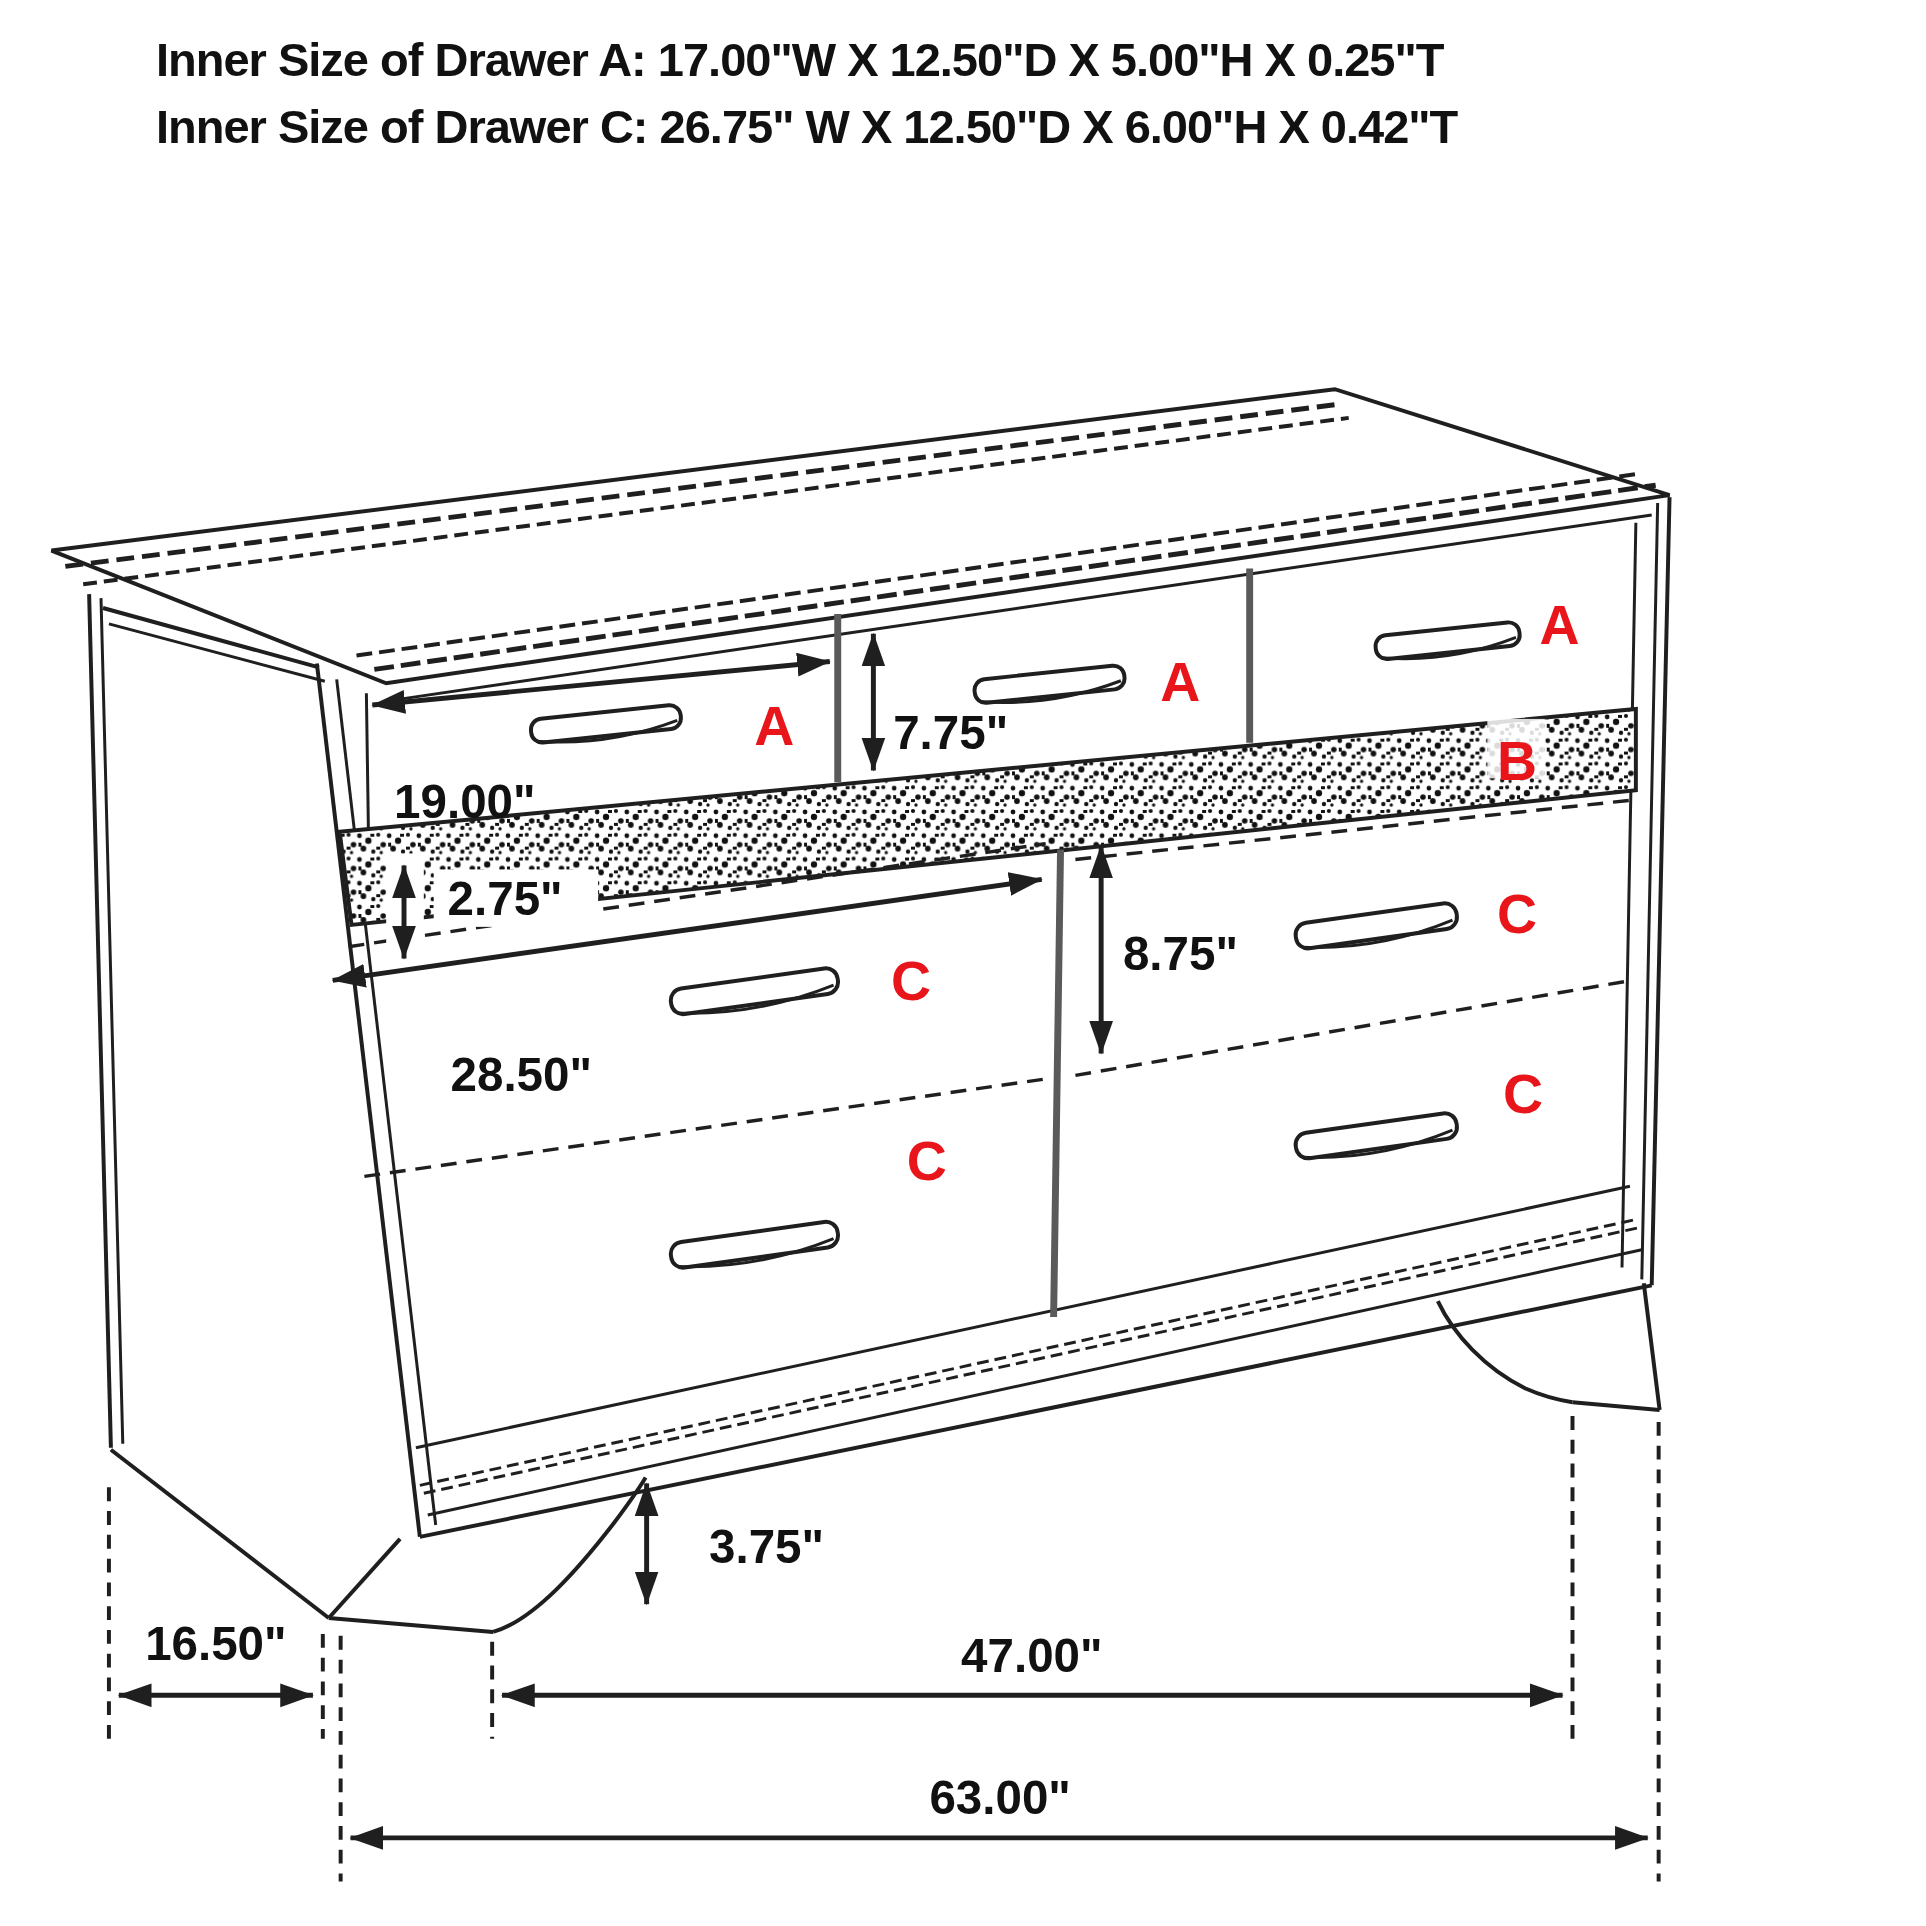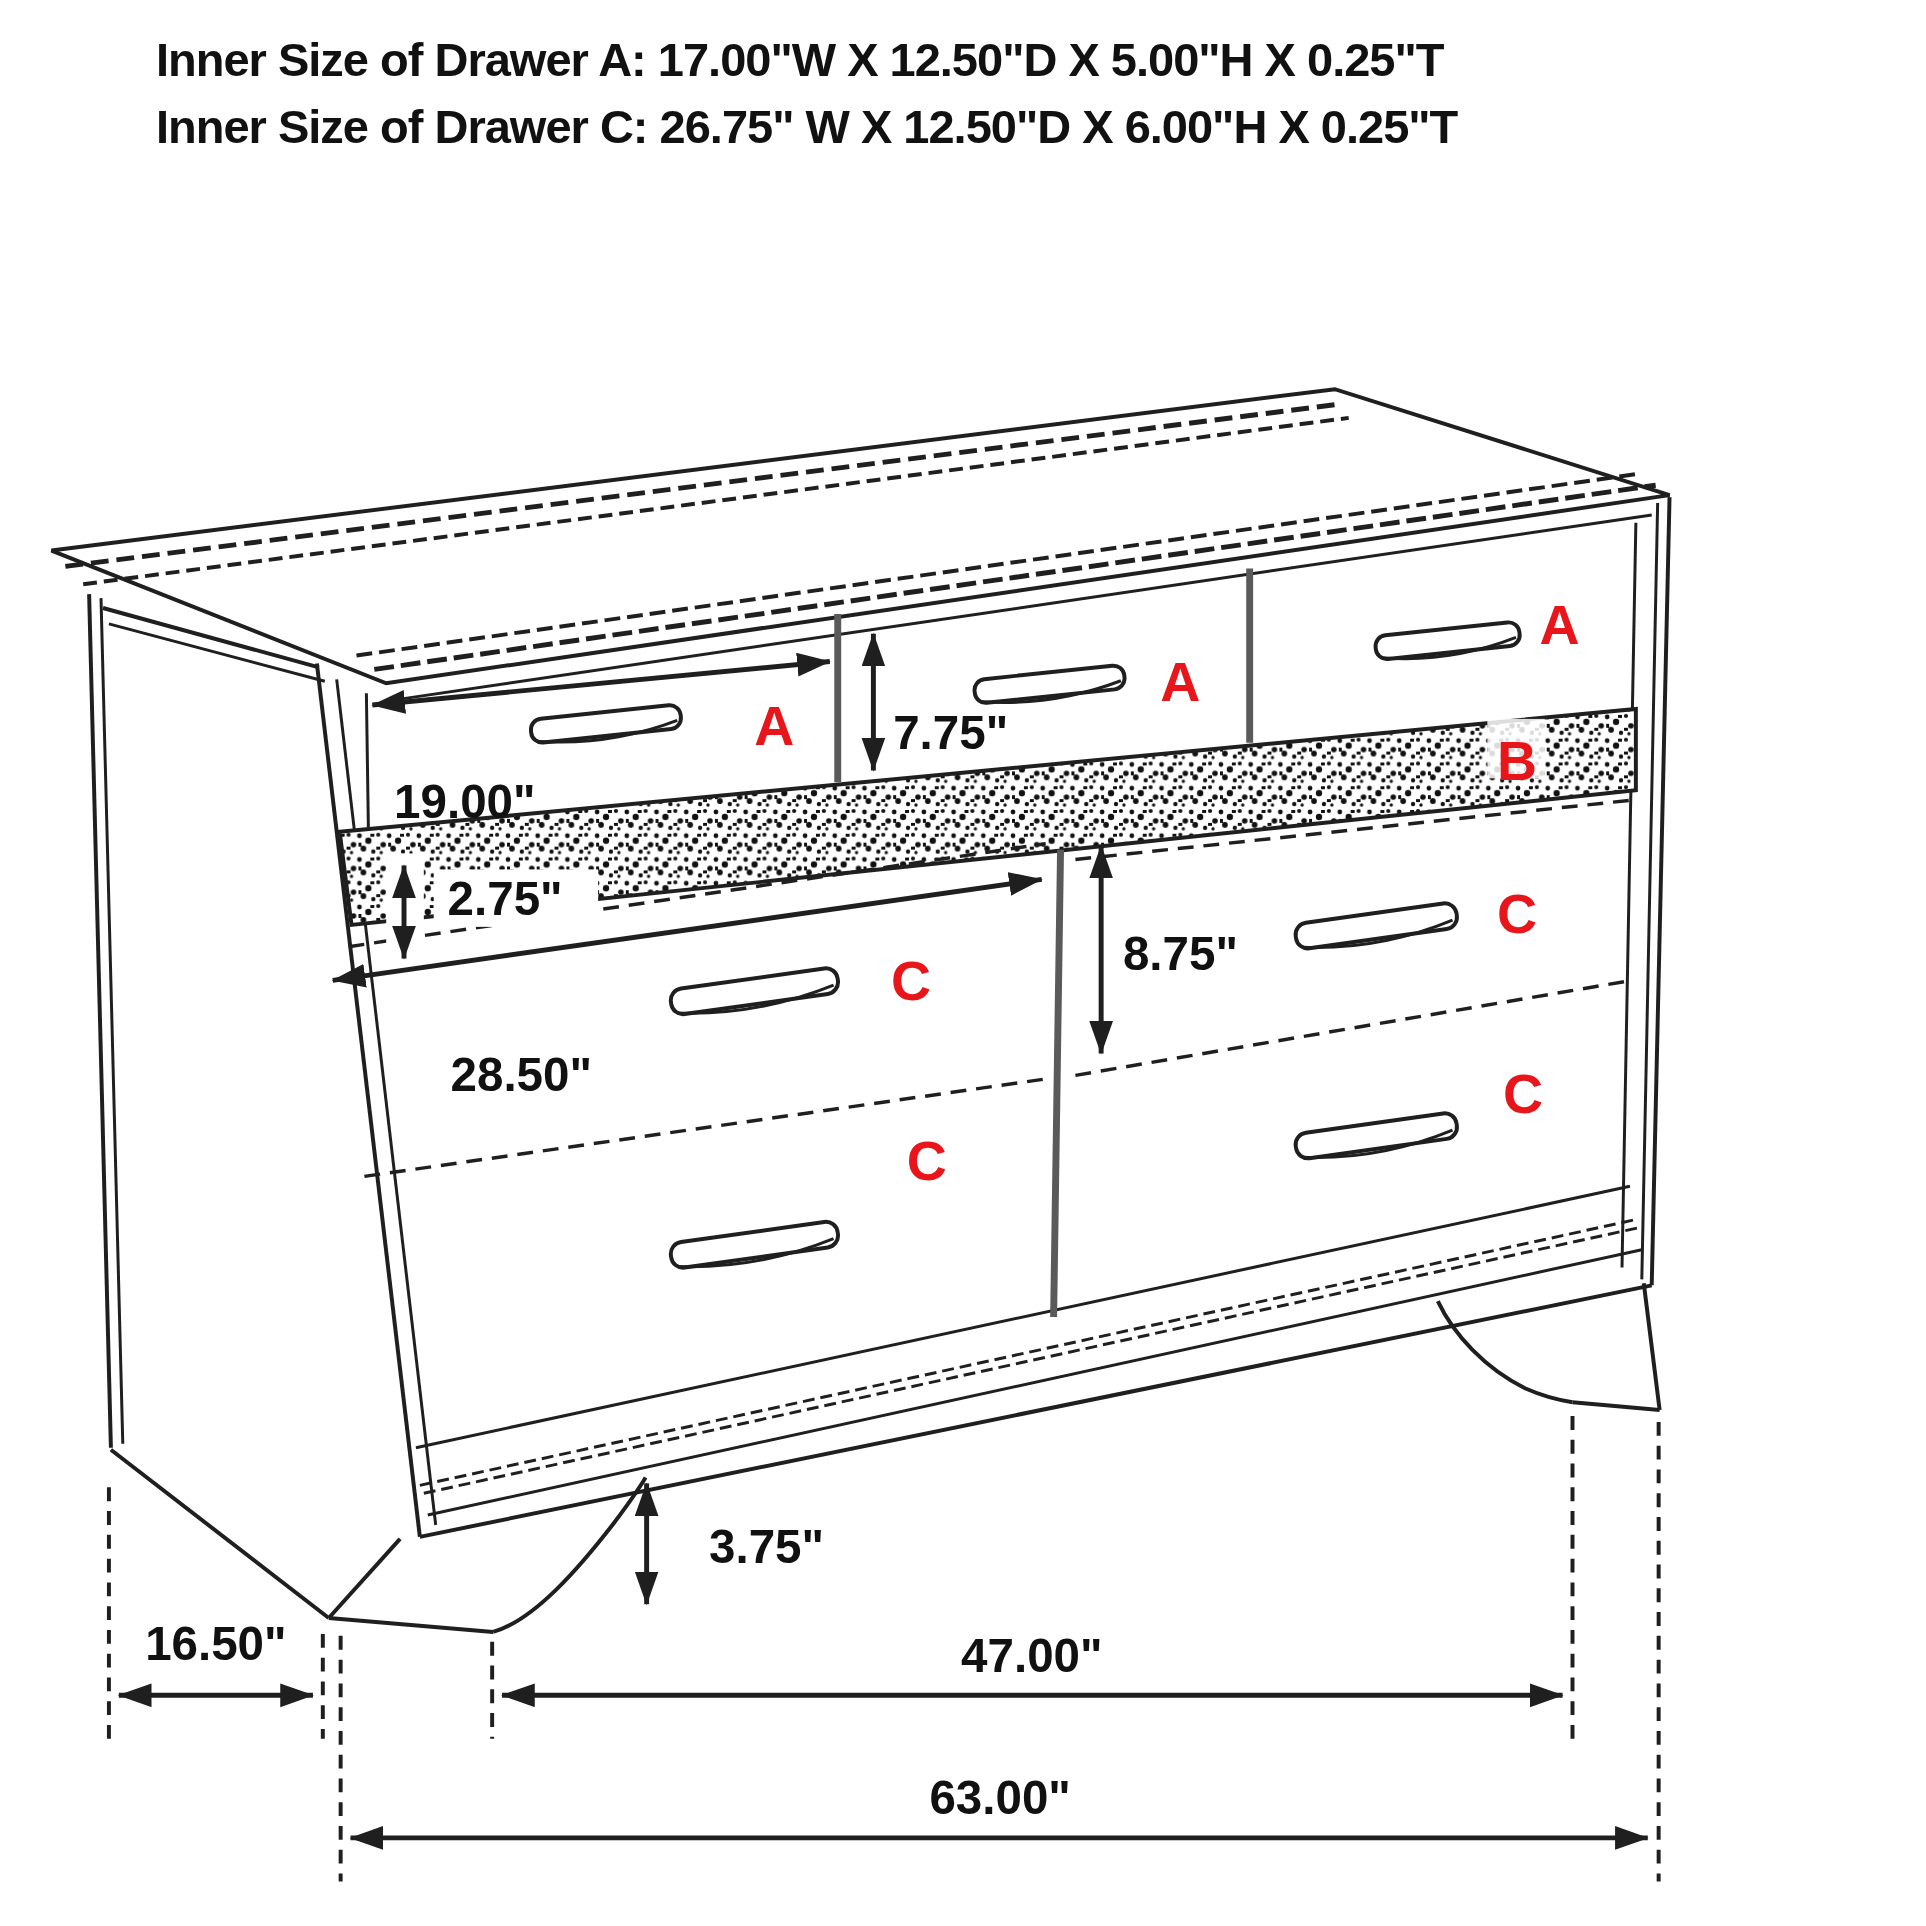--- a/index.html
+++ b/index.html
@@ -12,21 +12,21 @@
   .dim-label{font-size:48px;font-weight:bold;fill:#111;}
   .red-label{font-size:56px;font-weight:bold;}
 </style>
 </head>
 <body>
 
 <div class="page">
 
   <div class="header">
     <p>Inner Size of Drawer A: 17.00"W X 12.50"D X 5.00"H X 0.25"T</p>
-    <p>Inner Size of Drawer C: 26.75" W X 12.50"D X 6.00"H X 0.25"T</p>
+    <p>Inner Size of Drawer C: 26.75" W X 12.50"D X 6.00"H X 0.42"T</p>
   </div>
 
   <svg width="1927" height="1927" viewBox="0 0 1946 1946">
 
     <defs>
       <marker id="ah" markerUnits="userSpaceOnUse" markerWidth="40" markerHeight="30" refX="33" refY="12" orient="auto-start-reverse">
         <path d="M0,0 L34,12 L0,24 Z" fill="#1f1f1f"></path>
       </marker>
       <pattern id="speckle" width="30" height="24" patternUnits="userSpaceOnUse">
         <rect width="30" height="24" fill="#ffffff"></rect>

